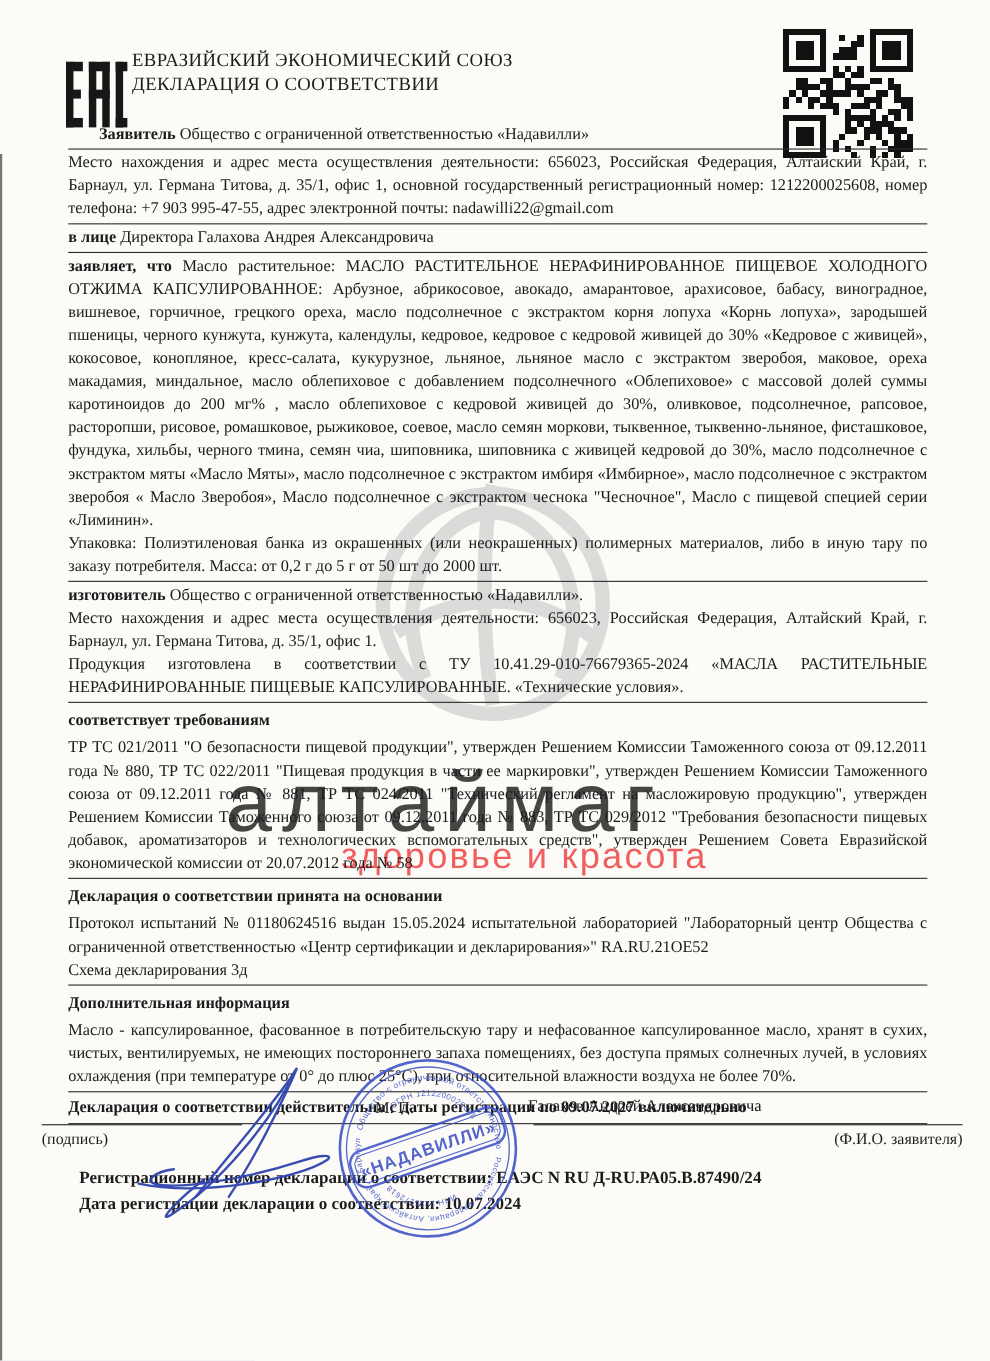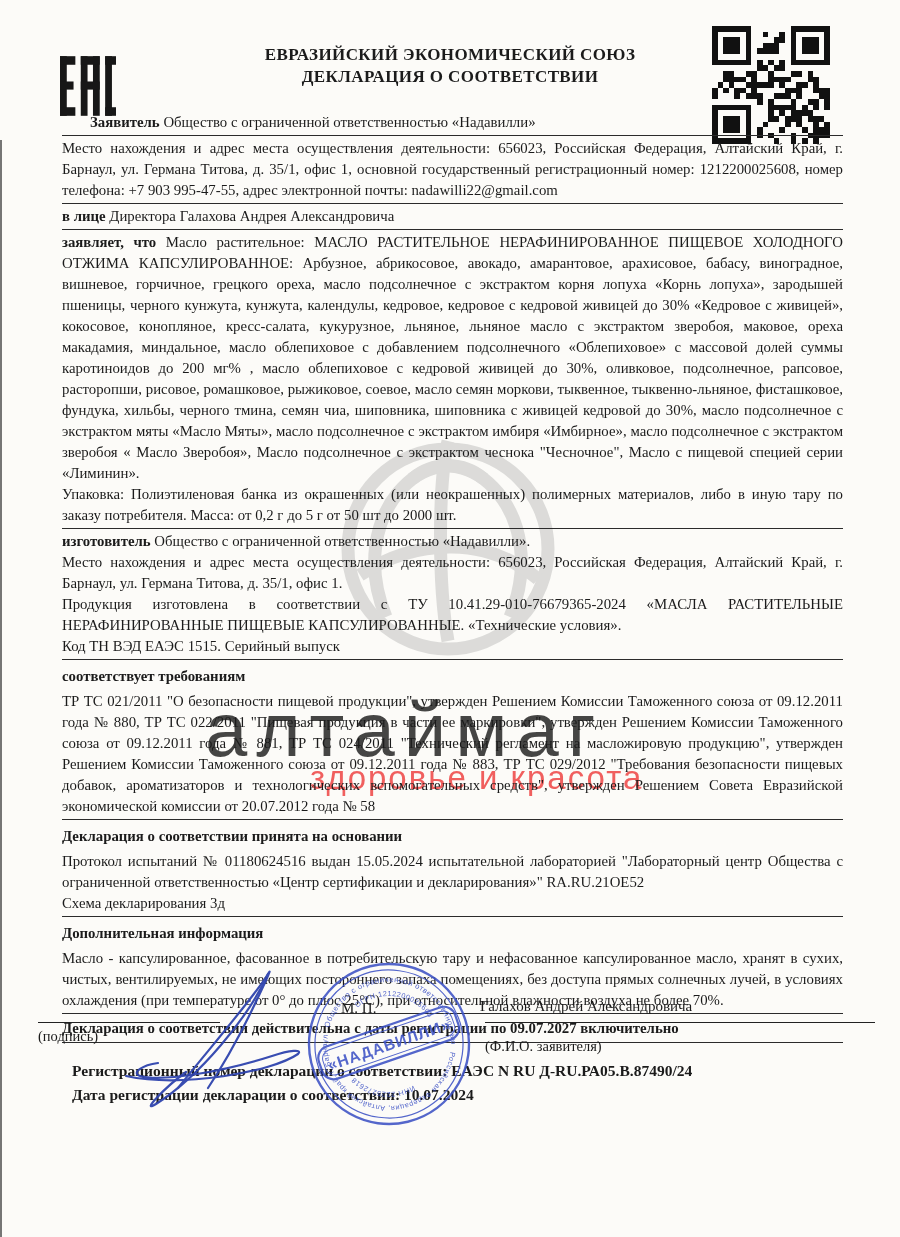--- a/index.html
+++ b/index.html
@@ -6,21 +6,21 @@
   .page{
     position:relative;width:900px;height:1237px;margin:0 auto;
     background:#fcfbf8;color:#1b1b1b;overflow:hidden;
     font-family:"Liberation Serif",serif;font-size:14.8px;line-height:21px;
   }
   .content{position:relative;padding:0 57px 0 62px;z-index:3;}
   p{margin:0;text-align:justify;}
   .rule{border:none;border-top:1.6px solid #2b2b2b;margin:2px 0 2px 0;height:0;}
   .b{font-weight:bold;}
   .header{position:relative;padding-top:44px;}
-  .title{ text-align:center;font-weight:bold;font-size:17px;line-height:22px;letter-spacing:.4px;margin:0 120px;}
+  .title{ text-align:left;font-weight:normal;font-size:17px;line-height:22px;letter-spacing:.4px;margin:0 120px;}
   .eac{position:absolute;left:60px;top:54px;}
   .qr{position:absolute;left:710px;top:26px;}
   .applicant-row{margin-top:24px;margin-left:28px;}
   .sec-head{font-weight:bold;margin-top:6px;margin-bottom:4px;}
   .mt4{margin-top:4px;font-family:Liberation Serif, serif;}
   .validity{font-weight:bold;border-bottom:1.6px solid #2b2b2b;padding-bottom:3px;margin-top:4px;}
   
   .wm-emblem{position:absolute;left:330px;top:425px;z-index:1;}
   .wm-brand{
     position:absolute;left:205px;top:690px;z-index:1;
@@ -32,21 +32,21 @@
     font-family:"Liberation Sans",sans-serif;font-size:33px;line-height:36px;
     color:#ef4444;opacity:.85;letter-spacing:2px;
   }
   
   .bottom{position:absolute;left:0;top:988px;width:900px;height:240px;z-index:4;}
   .mp{position:absolute;left:341px;top:10px;font-size:15px;}
   .sig-line{position:absolute;left:38px;top:34px;width:182px;border-top:1.6px solid #222;}
   .sig-caption{position:absolute;left:38px;top:38px;width:182px;text-align:left;font-size:14.5px;}
   .fio-name{position:absolute;left:480px;top:8px;width:400px;text-align:left;font-size:15px;}
   .fio-line{position:absolute;left:485px;top:34px;width:390px;border-top:1.6px solid #222;}
-  .fio-caption{position:absolute;left:485px;top:48px;width:390px;text-align:left;font-size:14.5px;}
+  .fio-caption{position:absolute;left:485px;top:38px;width:390px;text-align:right;font-size:14.5px;}
   .reg1{position:absolute;left:72px;top:72px;font-weight:bold;font-size:15.5px;}
   .reg2{position:absolute;left:72px;top:96px;font-weight:bold;font-size:15.5px;}
   .stamp{position:absolute;left:303px;top:-30px;z-index:5;opacity:.88;}
   .signature{position:absolute;left:60px;top:-40px;z-index:6;}
   .edge-line{position:absolute;left:0;top:140px;width:2px;height:1097px;background:#4a4a4a;opacity:.75;z-index:2;}
   svg text{font-family:"Liberation Sans",sans-serif;}
 </style>
 </head>
 <body>
 
@@ -315,21 +315,20 @@
     <p>Место нахождения и адрес места осуществления деятельности: 656023, Российская Федерация, Алтайский Край, г. Барнаул, ул. Германа Титова, д. 35/1, офис 1, основной государственный регистрационный номер: 1212200025608, номер телефона: +7 903 995-47-55, адрес электронной почты: nadawilli22@gmail.com</p>
     <hr class="rule">
     <p><span class="b">в лице</span> <span>Директора Галахова Андрея Александровича</span></p>
     <hr class="rule">
     <p><span class="b">заявляет, что</span> <span>Масло растительное: МАСЛО РАСТИТЕЛЬНОЕ НЕРАФИНИРОВАННОЕ ПИЩЕВОЕ ХОЛОДНОГО ОТЖИМА КАПСУЛИРОВАННОЕ: Арбузное, абрикосовое, авокадо, амарантовое, арахисовое, бабасу, виноградное, вишневое, горчичное, грецкого ореха, масло подсолнечное с экстрактом корня лопуха «Корнь лопуха», зародышей пшеницы, черного кунжута, кунжута, календулы, кедровое, кедровое с кедровой живицей до 30% «Кедровое с живицей», кокосовое, конопляное, кресс-салата, кукурузное, льняное, льняное масло с экстрактом зверобоя, маковое, ореха макадамия, миндальное, масло облепиховое с добавлением подсолнечного «Облепиховое» с массовой долей суммы каротиноидов до 200 мг% , масло облепиховое с кедровой живицей до 30%, оливковое, подсолнечное, рапсовое, расторопши, рисовое, ромашковое, рыжиковое, соевое, масло семян моркови, тыквенное, тыквенно-льняное, фисташковое, фундука, хильбы, черного тмина, семян чиа, шиповника, шиповника с живицей кедровой до 30%, масло подсолнечное с экстрактом мяты «Масло Мяты», масло подсолнечное с экстрактом имбиря «Имбирное», масло подсолнечное с экстрактом зверобоя « Масло Зверобоя», Масло подсолнечное с экстрактом чеснока "Чесночное", Масло с пищевой специей серии «Лиминин».</span></p>
     <p>Упаковка: Полиэтиленовая банка из окрашенных (или неокрашенных) полимерных материалов, либо в иную тару по заказу потребителя. Масса: от 0,2 г до 5 г от 50 шт до 2000 шт.</p>
     <hr class="rule">
     <p><span class="b">изготовитель</span> <span>Общество с ограниченной ответственностью «Надавилли».</span></p>
     <p>Место нахождения и адрес места осуществления деятельности: 656023, Российская Федерация, Алтайский Край, г. Барнаул, ул. Германа Титова, д. 35/1, офис 1.</p>
     <p>Продукция изготовлена в соответствии с ТУ 10.41.29-010-76679365-2024 «МАСЛА РАСТИТЕЛЬНЫЕ НЕРАФИНИРОВАННЫЕ ПИЩЕВЫЕ КАПСУЛИРОВАННЫЕ. «Технические условия».</p>
-    <p>Код ТН ВЭД ЕАЭС 1515. Серийный выпуск</p>
     <hr class="rule">
     <p class="sec-head">соответствует требованиям</p>
     <p>ТР ТС 021/2011 "О безопасности пищевой продукции", утвержден Решением Комиссии Таможенного союза от 09.12.2011 года № 880, ТР ТС 022/2011 "Пищевая продукция в части ее маркировки", утвержден Решением Комиссии Таможенного союза от 09.12.2011 года № 881, ТР ТС 024/2011 "Технический регламент на масложировую продукцию", утвержден Решением Комиссии Таможенного союза от 09.12.2011 года № 883, ТР ТС 029/2012 "Требования безопасности пищевых добавок, ароматизаторов и технологических вспомогательных средств", утвержден Решением Совета Евразийской экономической комиссии от 20.07.2012 года № 58</p>
     <hr class="rule">
     <p class="sec-head">Декларация о соответствии принята на основании</p>
     <p class="mt4">Протокол испытаний № 01180624516 выдан 15.05.2024 испытательной лабораторией "Лабораторный центр Общества с ограниченной ответственностью «Центр сертификации и декларирования»" RA.RU.21ОЕ52</p>
     <p>Схема декларирования 3д</p>
     <hr class="rule">
     <p class="sec-head">Дополнительная информация</p>
     <p class="mt4">Масло - капсулированное, фасованное в потребительскую тару и нефасованное капсулированное масло, хранят в сухих, чистых, вентилируемых, не имеющих постороннего запаха помещениях, без доступа прямых солнечных лучей, в условиях охлаждения (при температуре от 0° до плюс 25°С), при относительной влажности воздуха не более 70%.</p>

